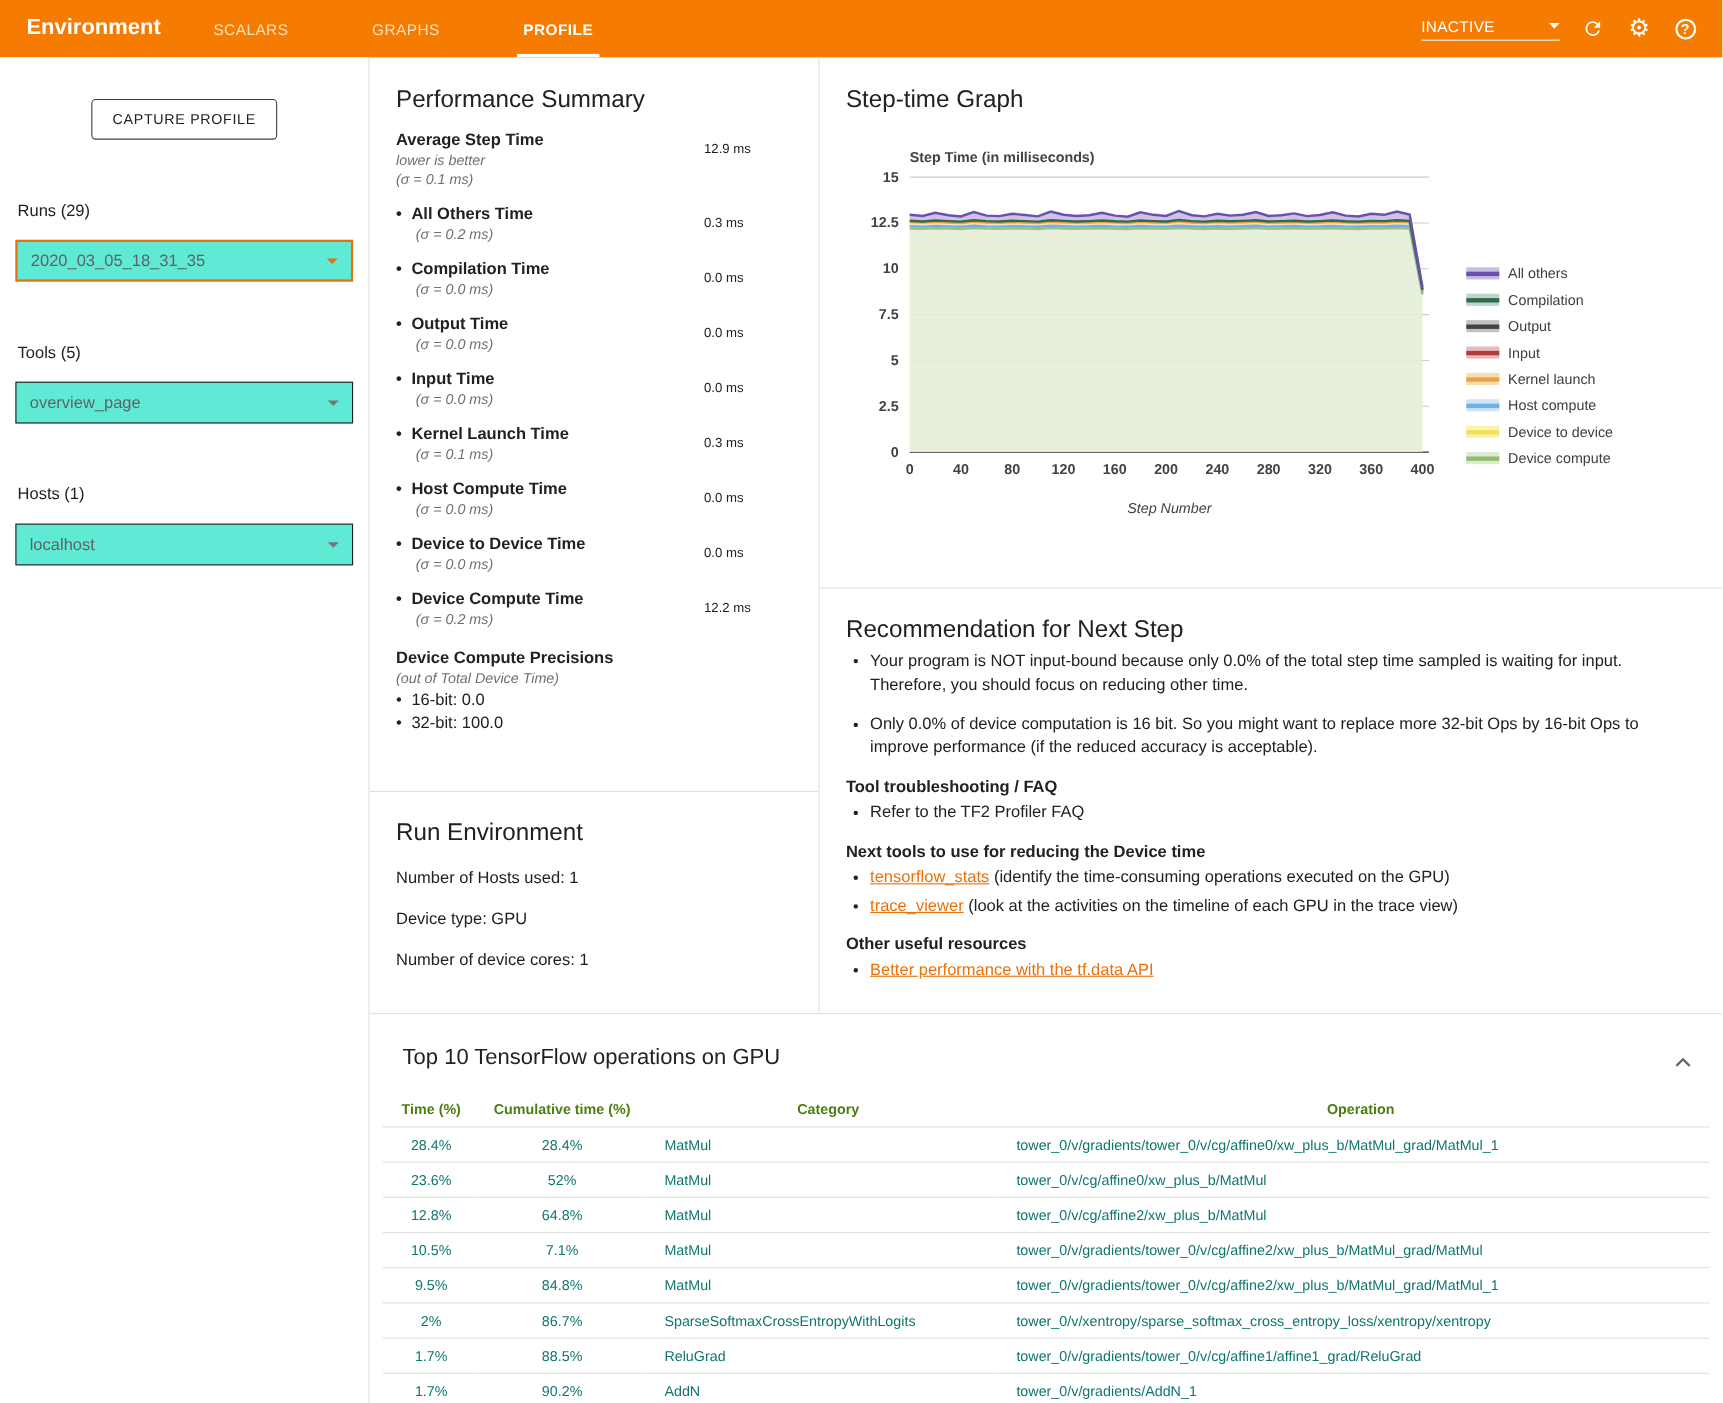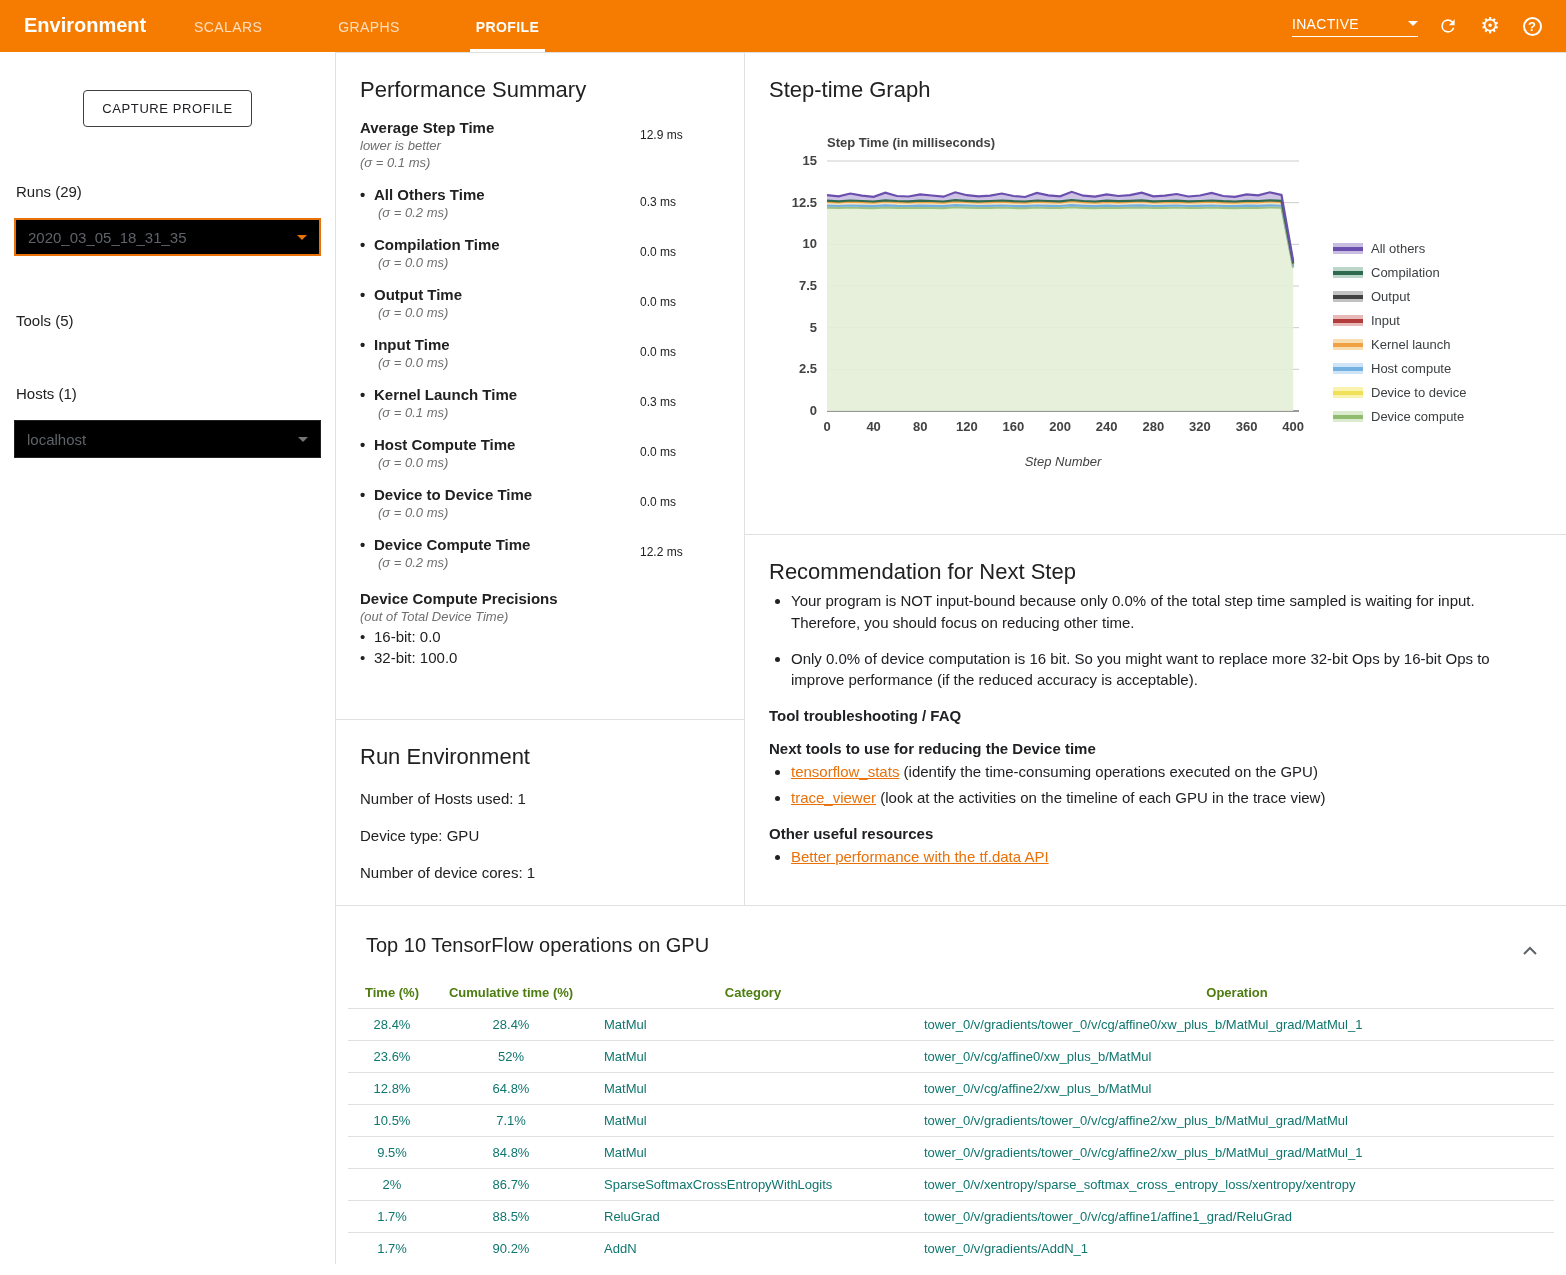--- a/index.html
+++ b/index.html
@@ -43,21 +43,21 @@
 
   
   .capture-btn {
     display: block; margin: 10px auto 0; background: #fff; border: 1px solid #3c4043; border-radius: 4px;
     font-family: "Liberation Sans", sans-serif;
     font-size: 13px; letter-spacing: .6px; color: #202124; padding: 10px 18px; cursor: pointer;
   }
   .side-label { font-size: 15px; color: #212121; margin: 56px 0 0 2px; }
   .side-select {
     margin-top: 18px; height: 38px; border: 1px solid #202124; display: flex; align-items: center;
-    justify-content: space-between; padding: 0 12px; font-size: 15px; color: #5f6368; cursor: pointer; background: #000000;
+    justify-content: space-between; padding: 0 12px; font-size: 15px; color: #5f6368; cursor: pointer; background: #5eead4;
   }
   .side-select.accent { border: 2px solid #e8710a; }
   .caret-gray { width: 0; height: 0; border-left: 5px solid transparent; border-right: 5px solid transparent; border-top: 5px solid #757575; }
   .caret-orange { width: 0; height: 0; border-left: 5px solid transparent; border-right: 5px solid transparent; border-top: 5px solid #e8710a; }
 
   
   h2.card-title { font-size: 22px; font-weight: 400; color: #212121; }
   .perf-card { padding: 24px 24px 10px 24px; min-height: 667px; border-bottom: 1px solid #e0e0e0; }
   .runenv-card { padding: 24px; min-height: 185px; }
   .chart-card { padding: 24px 0 0 24px; min-height: 482px; border-bottom: 1px solid #e0e0e0; }
@@ -139,20 +139,24 @@
   <div class="sidebar">
     <button class="capture-btn">CAPTURE PROFILE</button>
 
     <div class="side-label">Runs (29)</div>
     <div class="side-select accent">
       <span>2020_03_05_18_31_35</span>
       <span class="caret-orange"></span>
     </div>
 
     <div class="side-label">Tools (5)</div>
+    <div class="side-select">
+      <span>overview_page</span>
+      <span class="caret-gray"></span>
+    </div>
 
     <div class="side-label">Hosts (1)</div>
     <div class="side-select">
       <span>localhost</span>
       <span class="caret-gray"></span>
     </div>
   </div>
 
   <div class="content">
     <div class="top-region">
@@ -341,20 +345,23 @@
           </div>
         </section>
 
         <section class="reco-card">
           <h2 class="card-title">Recommendation for Next Step</h2>
           <ul id="reco-bullets">
               <li>Your program is NOT input-bound because only 0.0% of the total step time sampled is waiting for input. Therefore, you should focus on reducing other time.</li>
               <li>Only 0.0% of device computation is 16 bit. So you might want to replace more 32-bit Ops by 16-bit Ops to improve performance (if the reduced accuracy is acceptable).</li>
             </ul>
           <div class="reco-subhead">Tool troubleshooting / FAQ</div>
+          <ul class="reco-list" id="faq-list">
+              <li>Refer to the TF2 Profiler FAQ</li>
+            </ul>
           <div class="reco-subhead">Next tools to use for reducing the Device time</div>
           <ul class="reco-list" id="next-tools-list">
               <li><a class="orange-link">tensorflow_stats</a><span> (identify the time-consuming operations executed on the GPU)</span></li>
               <li><a class="orange-link">trace_viewer</a><span> (look at the activities on the timeline of each GPU in the trace view)</span></li>
             </ul>
           <div class="reco-subhead">Other useful resources</div>
           <ul class="reco-list" id="other-links-list">
               <li><a class="orange-link">Better performance with the tf.data API</a><span></span></li>
             </ul>
         </section>

